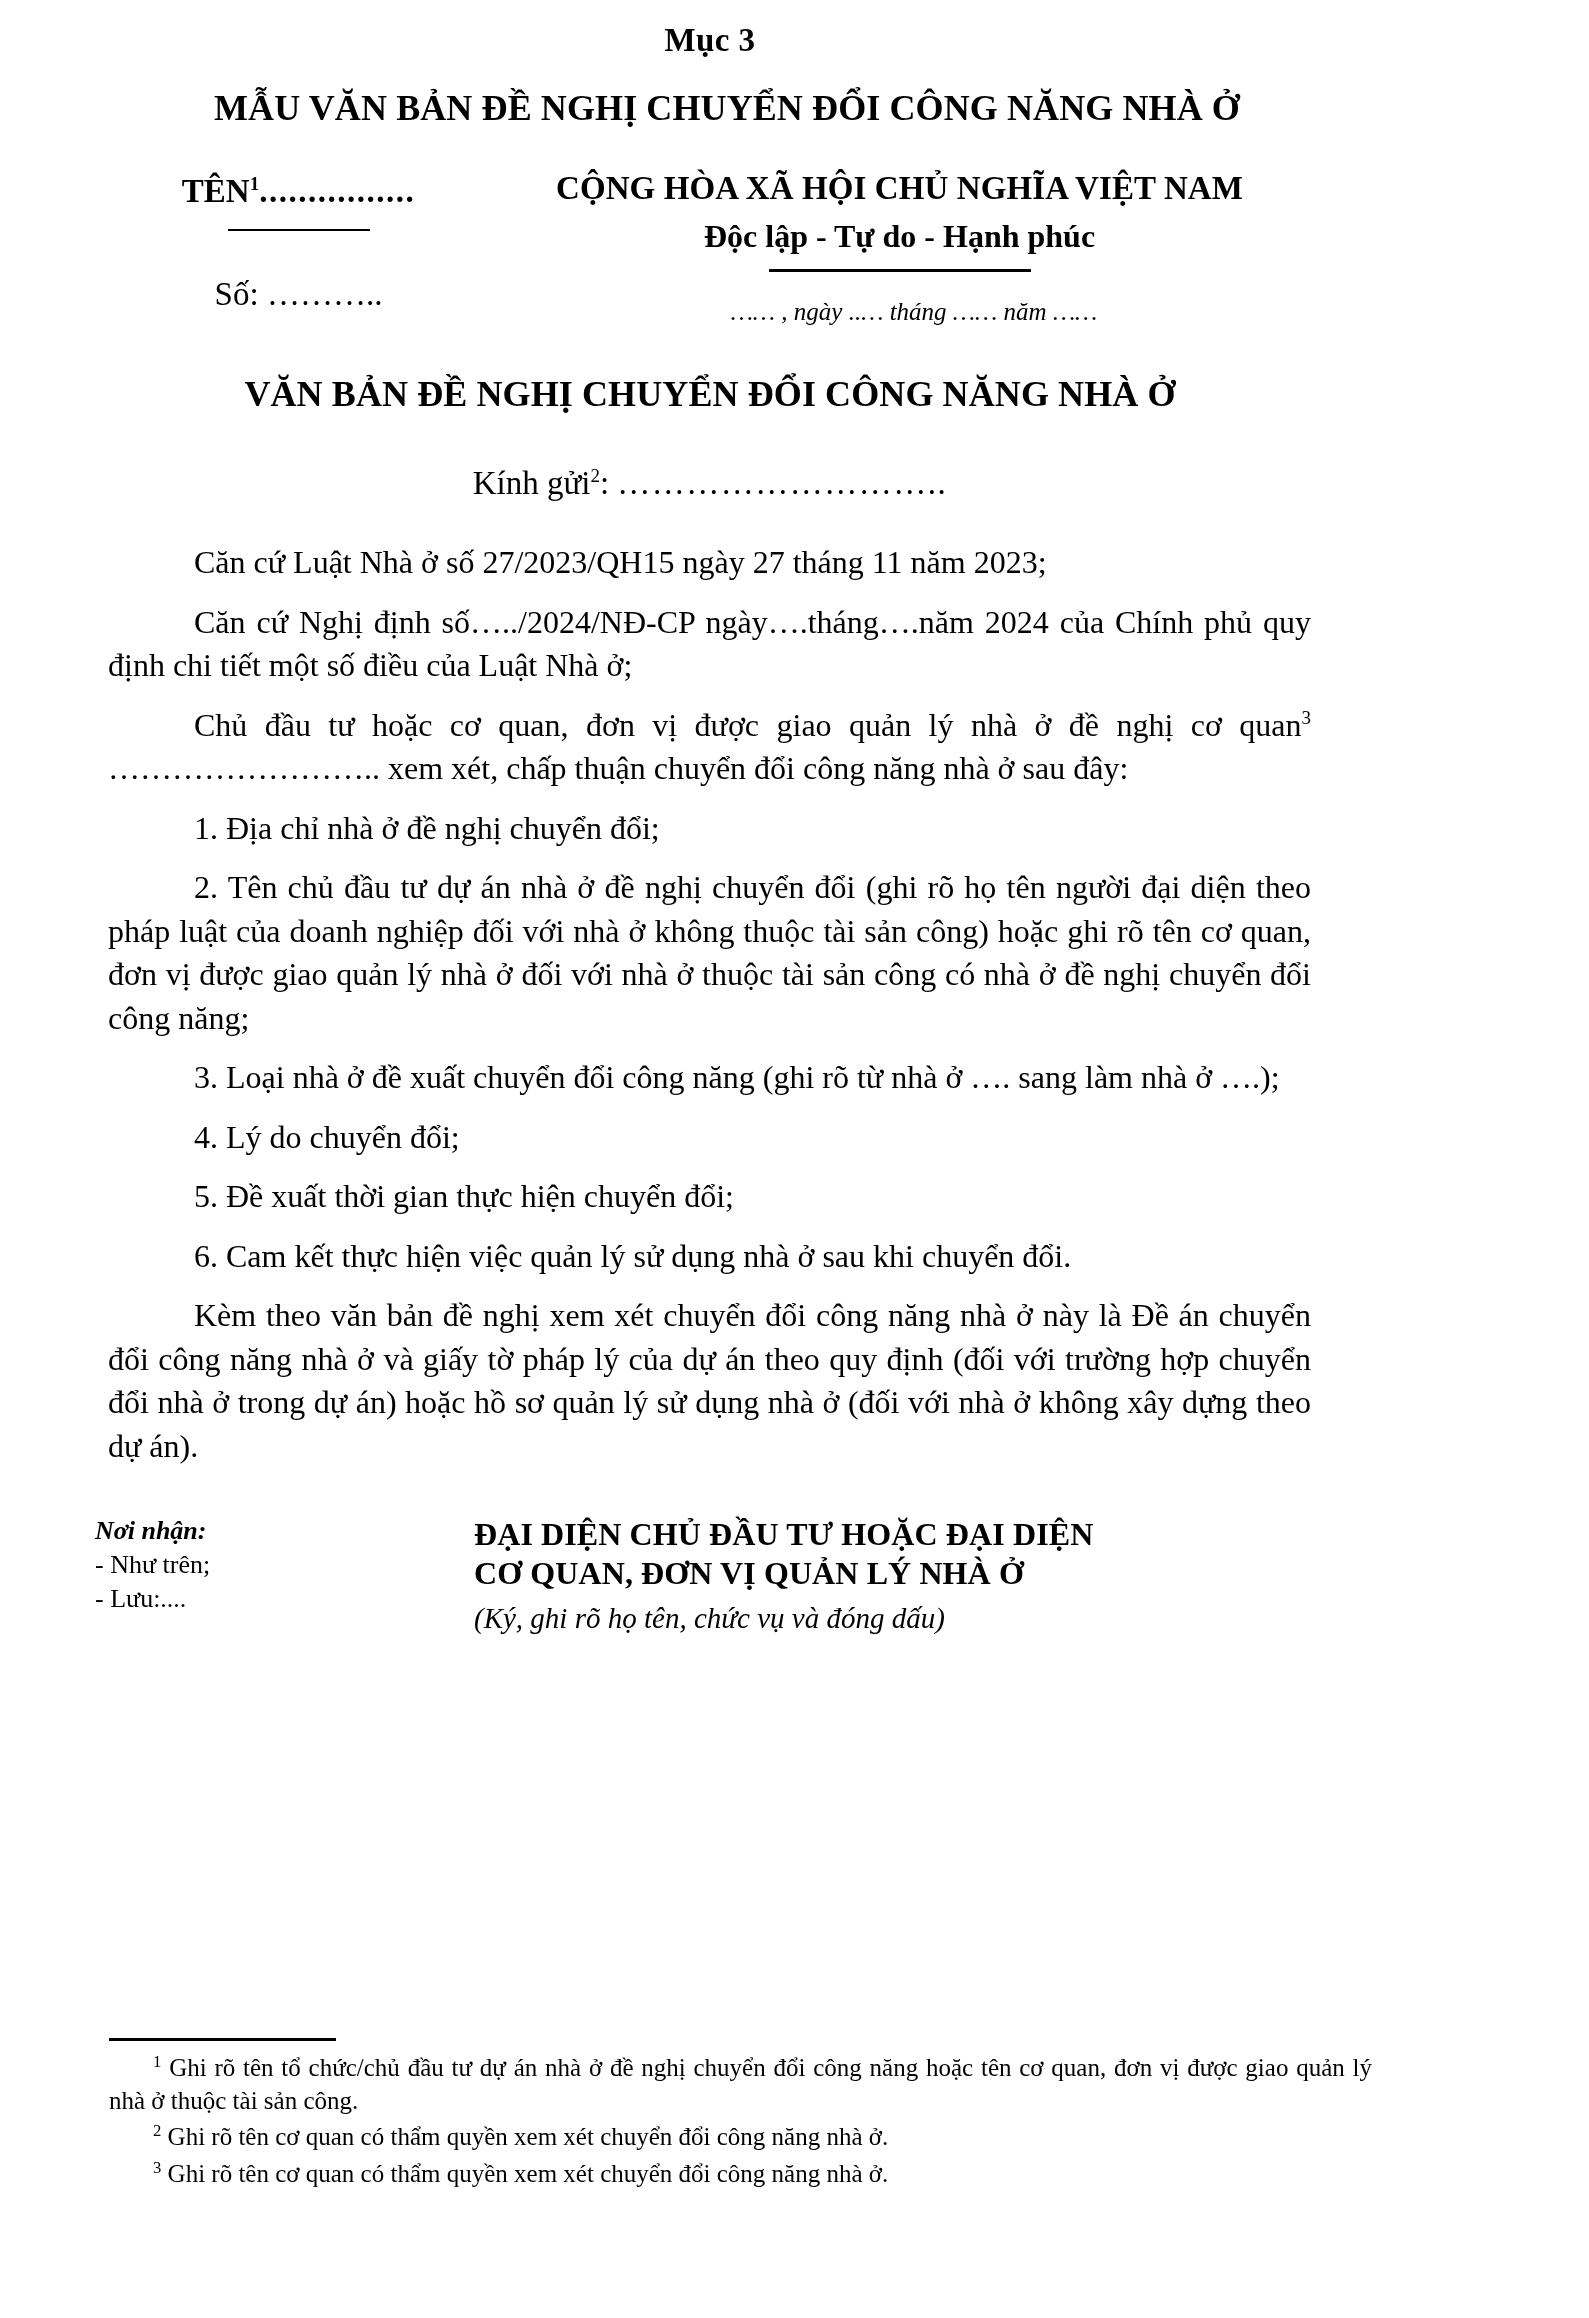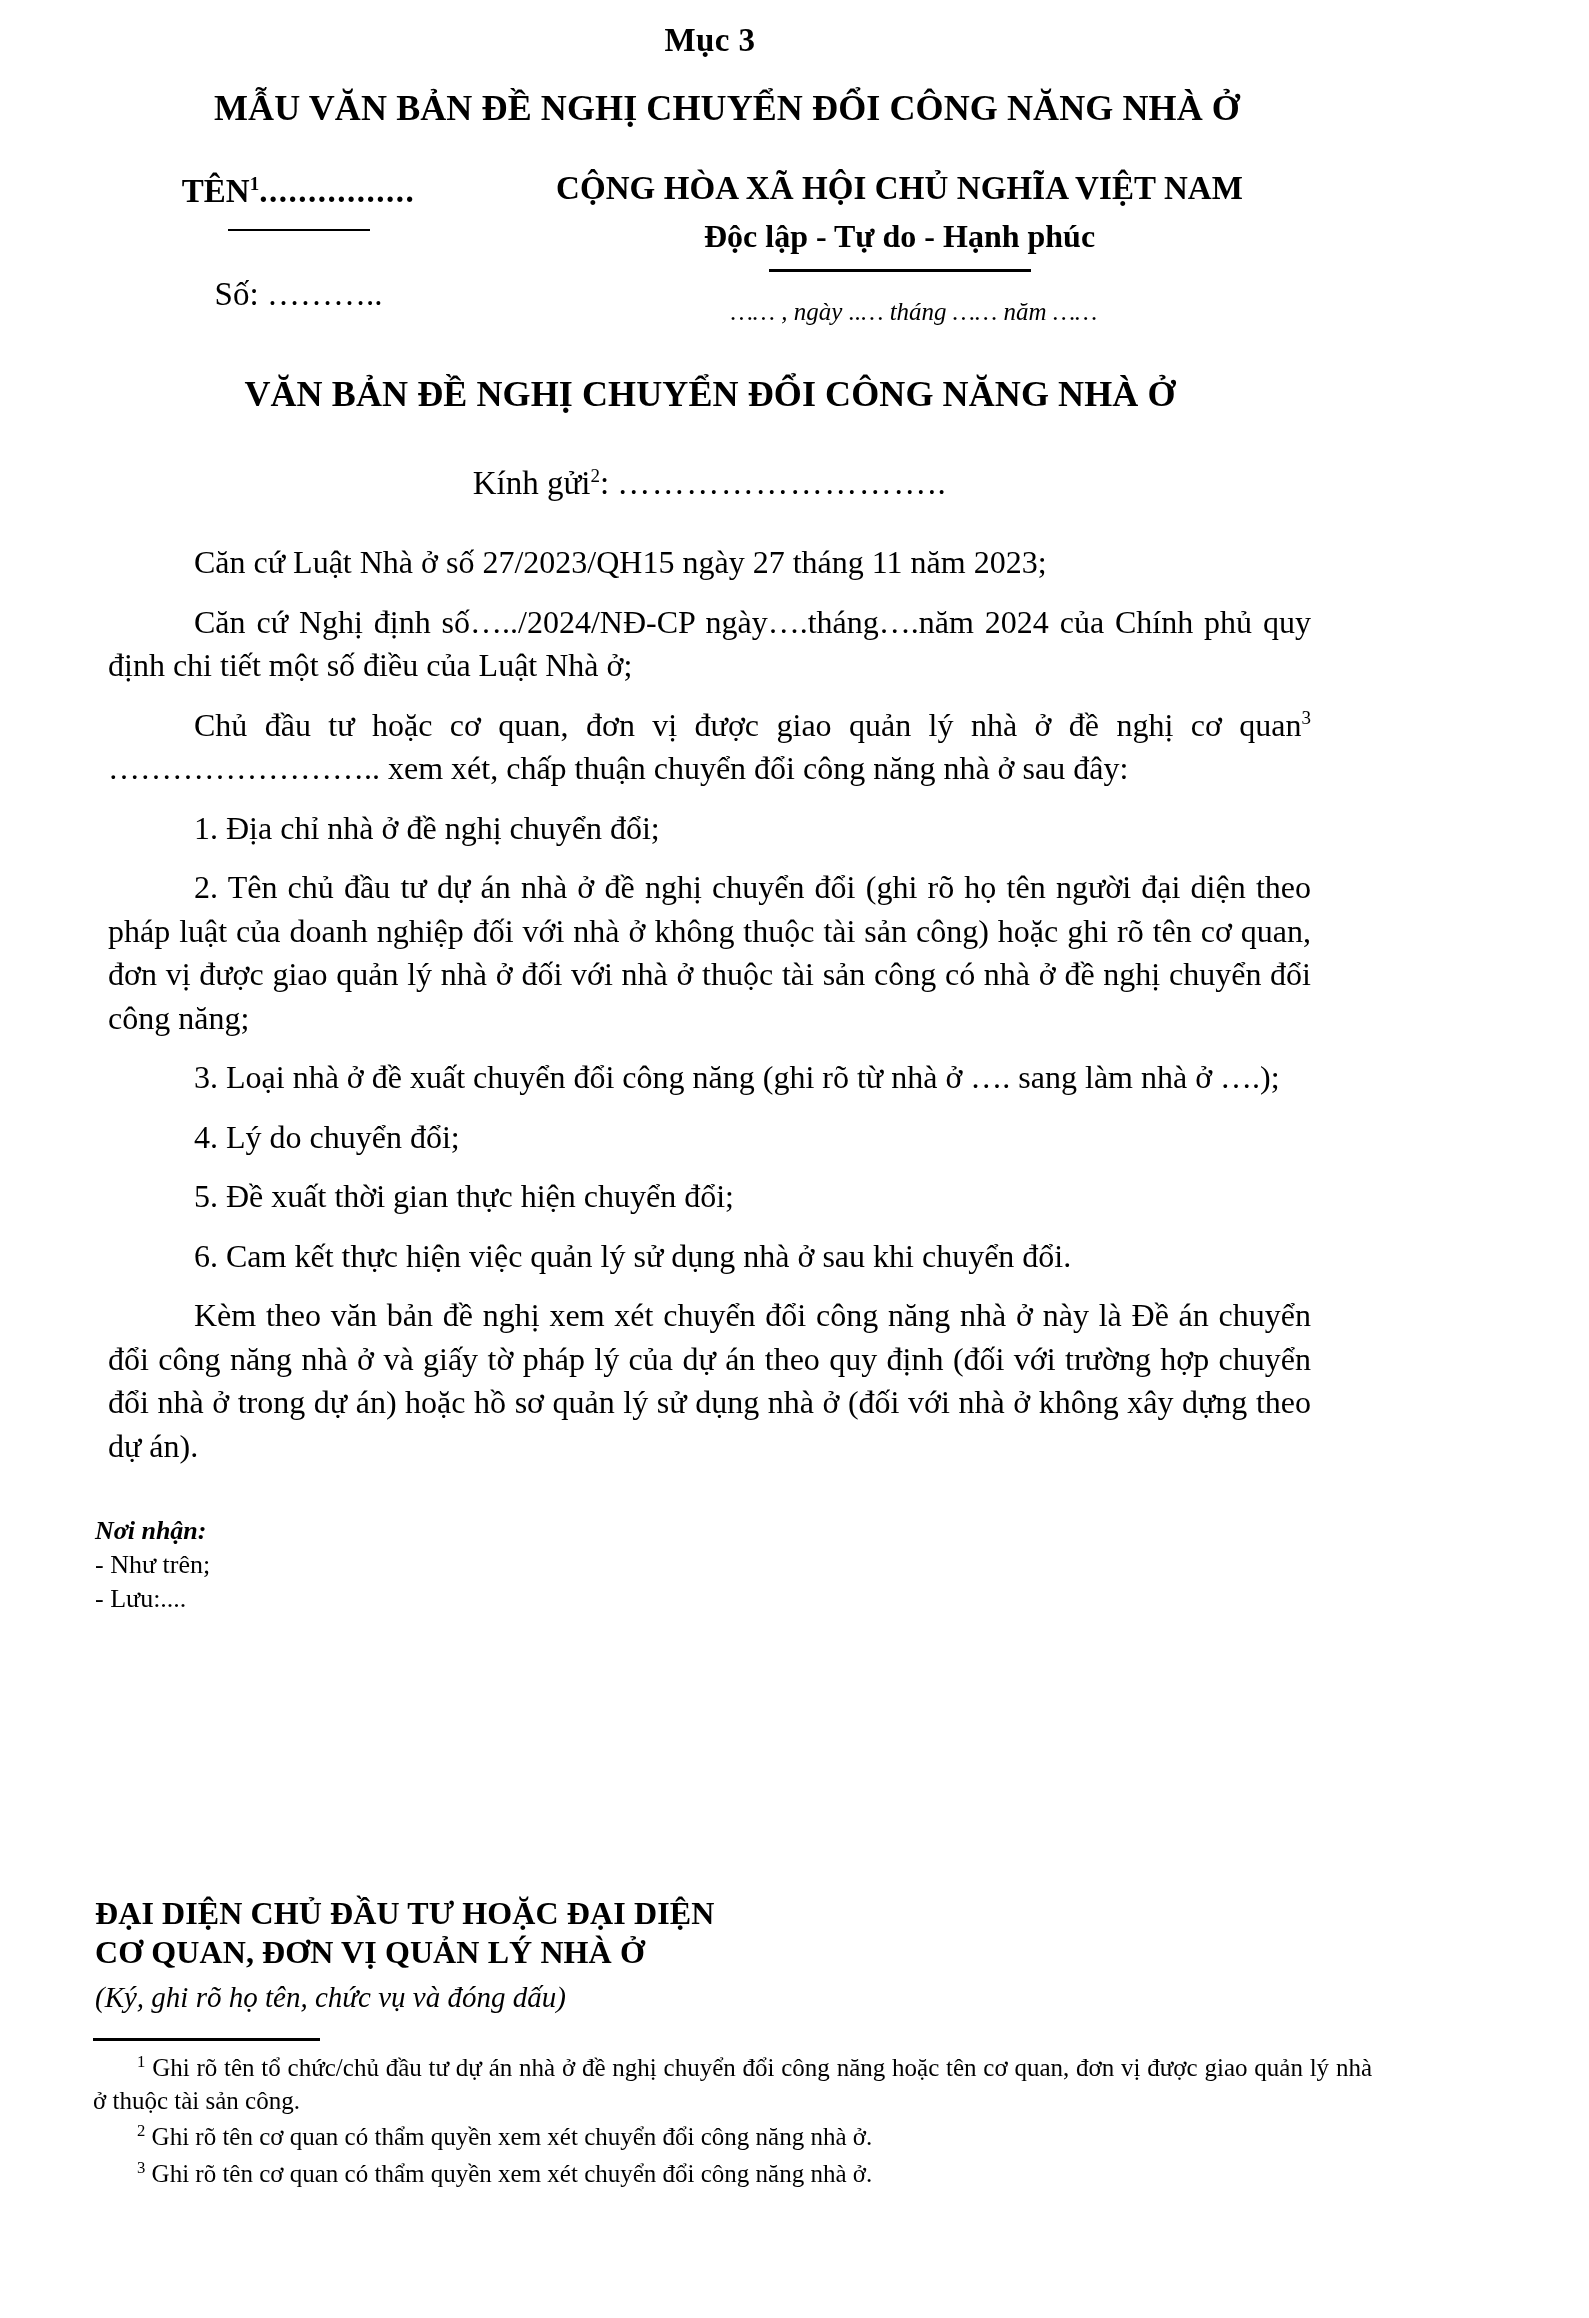--- a/index.html
+++ b/index.html
@@ -163,21 +163,21 @@
     text-justify: inter-word;
   }
   p.para .sup {
     font-size: 19px;
     vertical-align: super;
   }
 
   
   .sign-block {
     display: flex;
-    flex-direction: column;
+    flex-direction: row;
     align-items: flex-start;
     padding-left: 95px;
     padding-right: 109px;
     padding-top: 31px;
   }
   .noi-nhan {
     flex: 0 0 379px;
     width: 379px;
   }
   .noi-nhan-title {
@@ -204,21 +204,21 @@
   .sign-note {
     font-size: 29px;
     font-style: italic;
     margin-top: 8.7px;
     line-height: 1.2;
   }
 
   
   .footnote-area {
     position: absolute;
-    left: 0;
+    left: 16px;
     right: 0;
     top: 2038px;
     padding-left: 93px;
     padding-right: 48px;
     font-family: Liberation Serif, serif;
   }
   .footnote-rule {
     width: 227px;
     height: 2.9px;
     background: #000;

